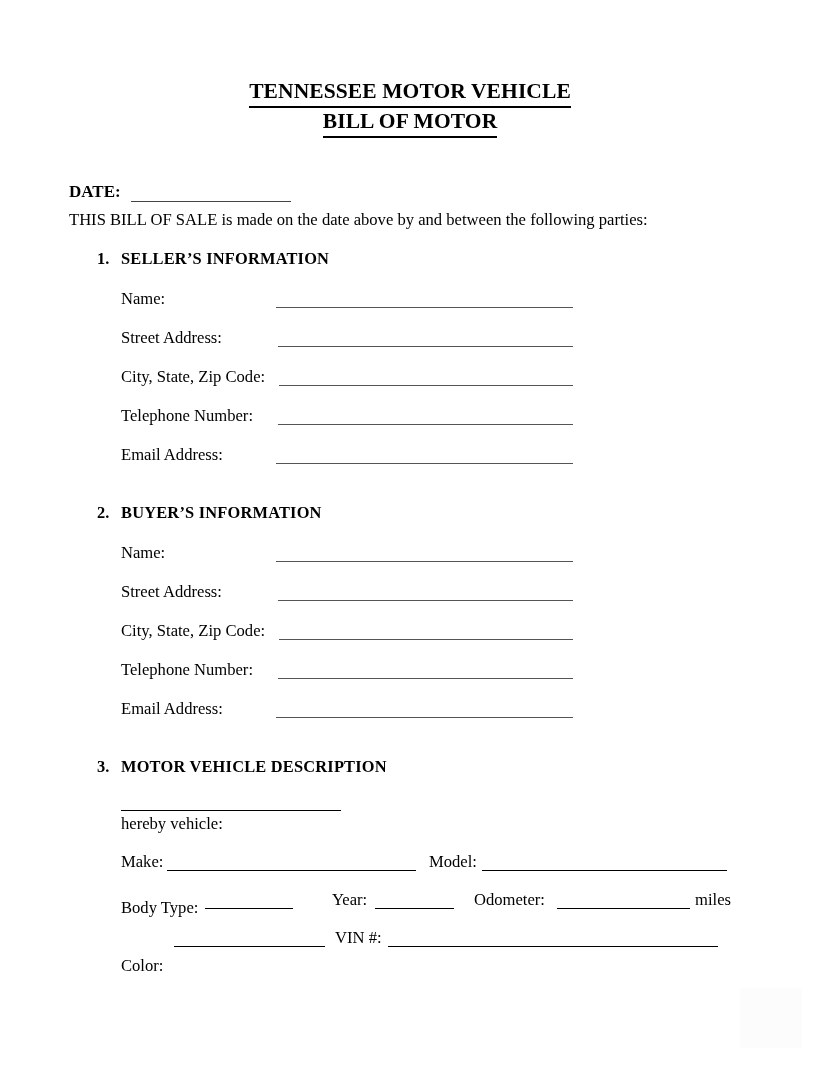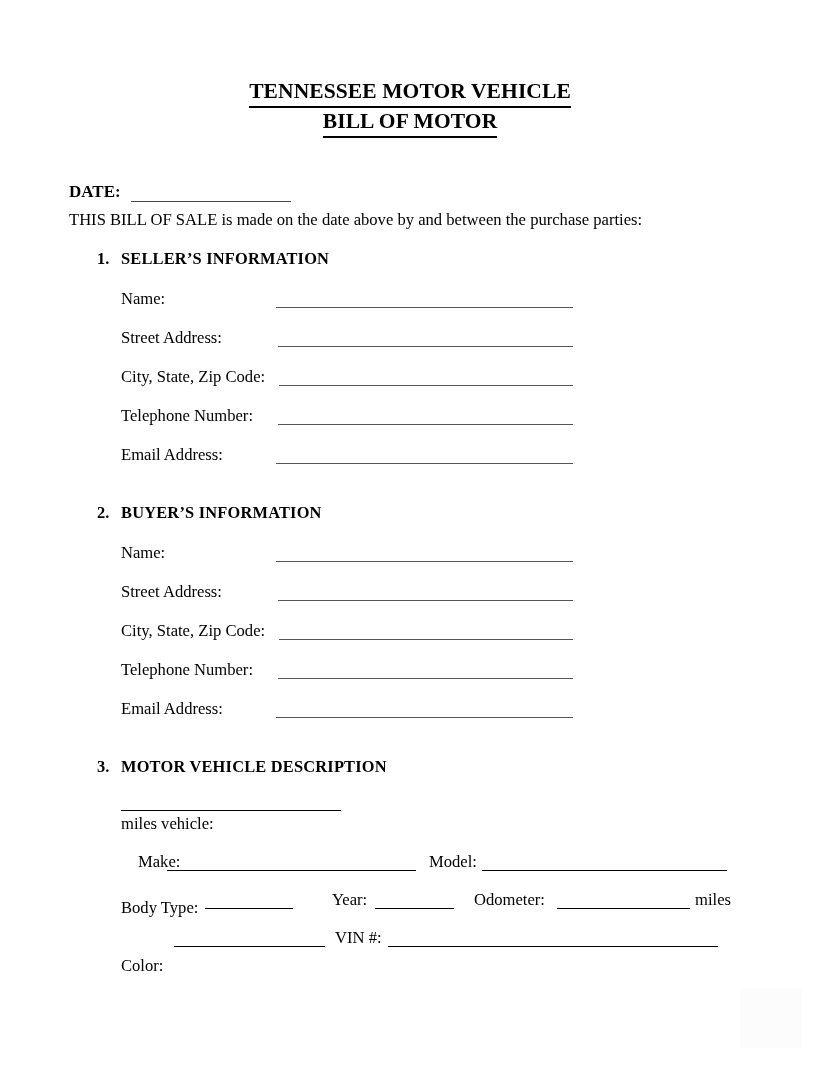--- a/index.html
+++ b/index.html
@@ -177,21 +177,21 @@
   <div class="doc-title">
     <span class="tline"><span class="u">TENNESSEE MOTOR VEHICLE</span></span>
     <span class="tline"><span class="u">BILL OF MOTOR</span></span>
   </div>
 
   <div class="date-row">
     <span class="lbl">DATE:</span>
     <span class="blank"></span>
   </div>
 
-  <div class="intro">THIS BILL OF SALE is made on the date above by and between the purchase parties:</div>
+  <div class="intro">THIS BILL OF SALE is made on the date above by and between the following parties:</div>
 
   <div class="section-head" style="top:249px;">
     <span class="num">1.</span><span class="stitle">SELLER’S INFORMATION</span>
   </div>
 
   <div class="field-rows" style="top:288px;">
     <div class="field-row">
       <span class="flabel">Name:</span>
       <span class="fline" style="left:155px; width:297px;"></span>
     </div>
@@ -244,25 +244,25 @@
     <span class="num">3.</span><span class="stitle">MOTOR VEHICLE DESCRIPTION</span>
   </div>
 
   <div class="mv-body" style="top:793px;">
 
 
     <div class="mv-line" style="height:20px;">
       <span class="ul-blank" style="width:220px;"></span>
     </div>
     <div class="mv-wrap" style="height:38px;">
-      <span>miles vehicle:</span>
+      <span>hereby vehicle:</span>
     </div>
 
     <div class="vrow">
-      <span class="vlabel" style="left:0;margin-left:17px;">Make:</span>
+      <span class="vlabel" style="left:0;">Make:</span>
       <span class="vline" style="left:46px; width:249px;"></span>
       <span class="vlabel" style="left:308px;">Model:</span>
       <span class="vline" style="left:361px; width:245px;"></span>
     </div>
 
     <div class="vrow">
       <span class="vlabel" style="left:0;margin-top:8px;">Body Type:</span>
       <span class="vline" style="left:84px; width:88px;"></span>
       <span class="vlabel" style="left:211px;">Year:</span>
       <span class="vline" style="left:254px; width:79px;"></span>

